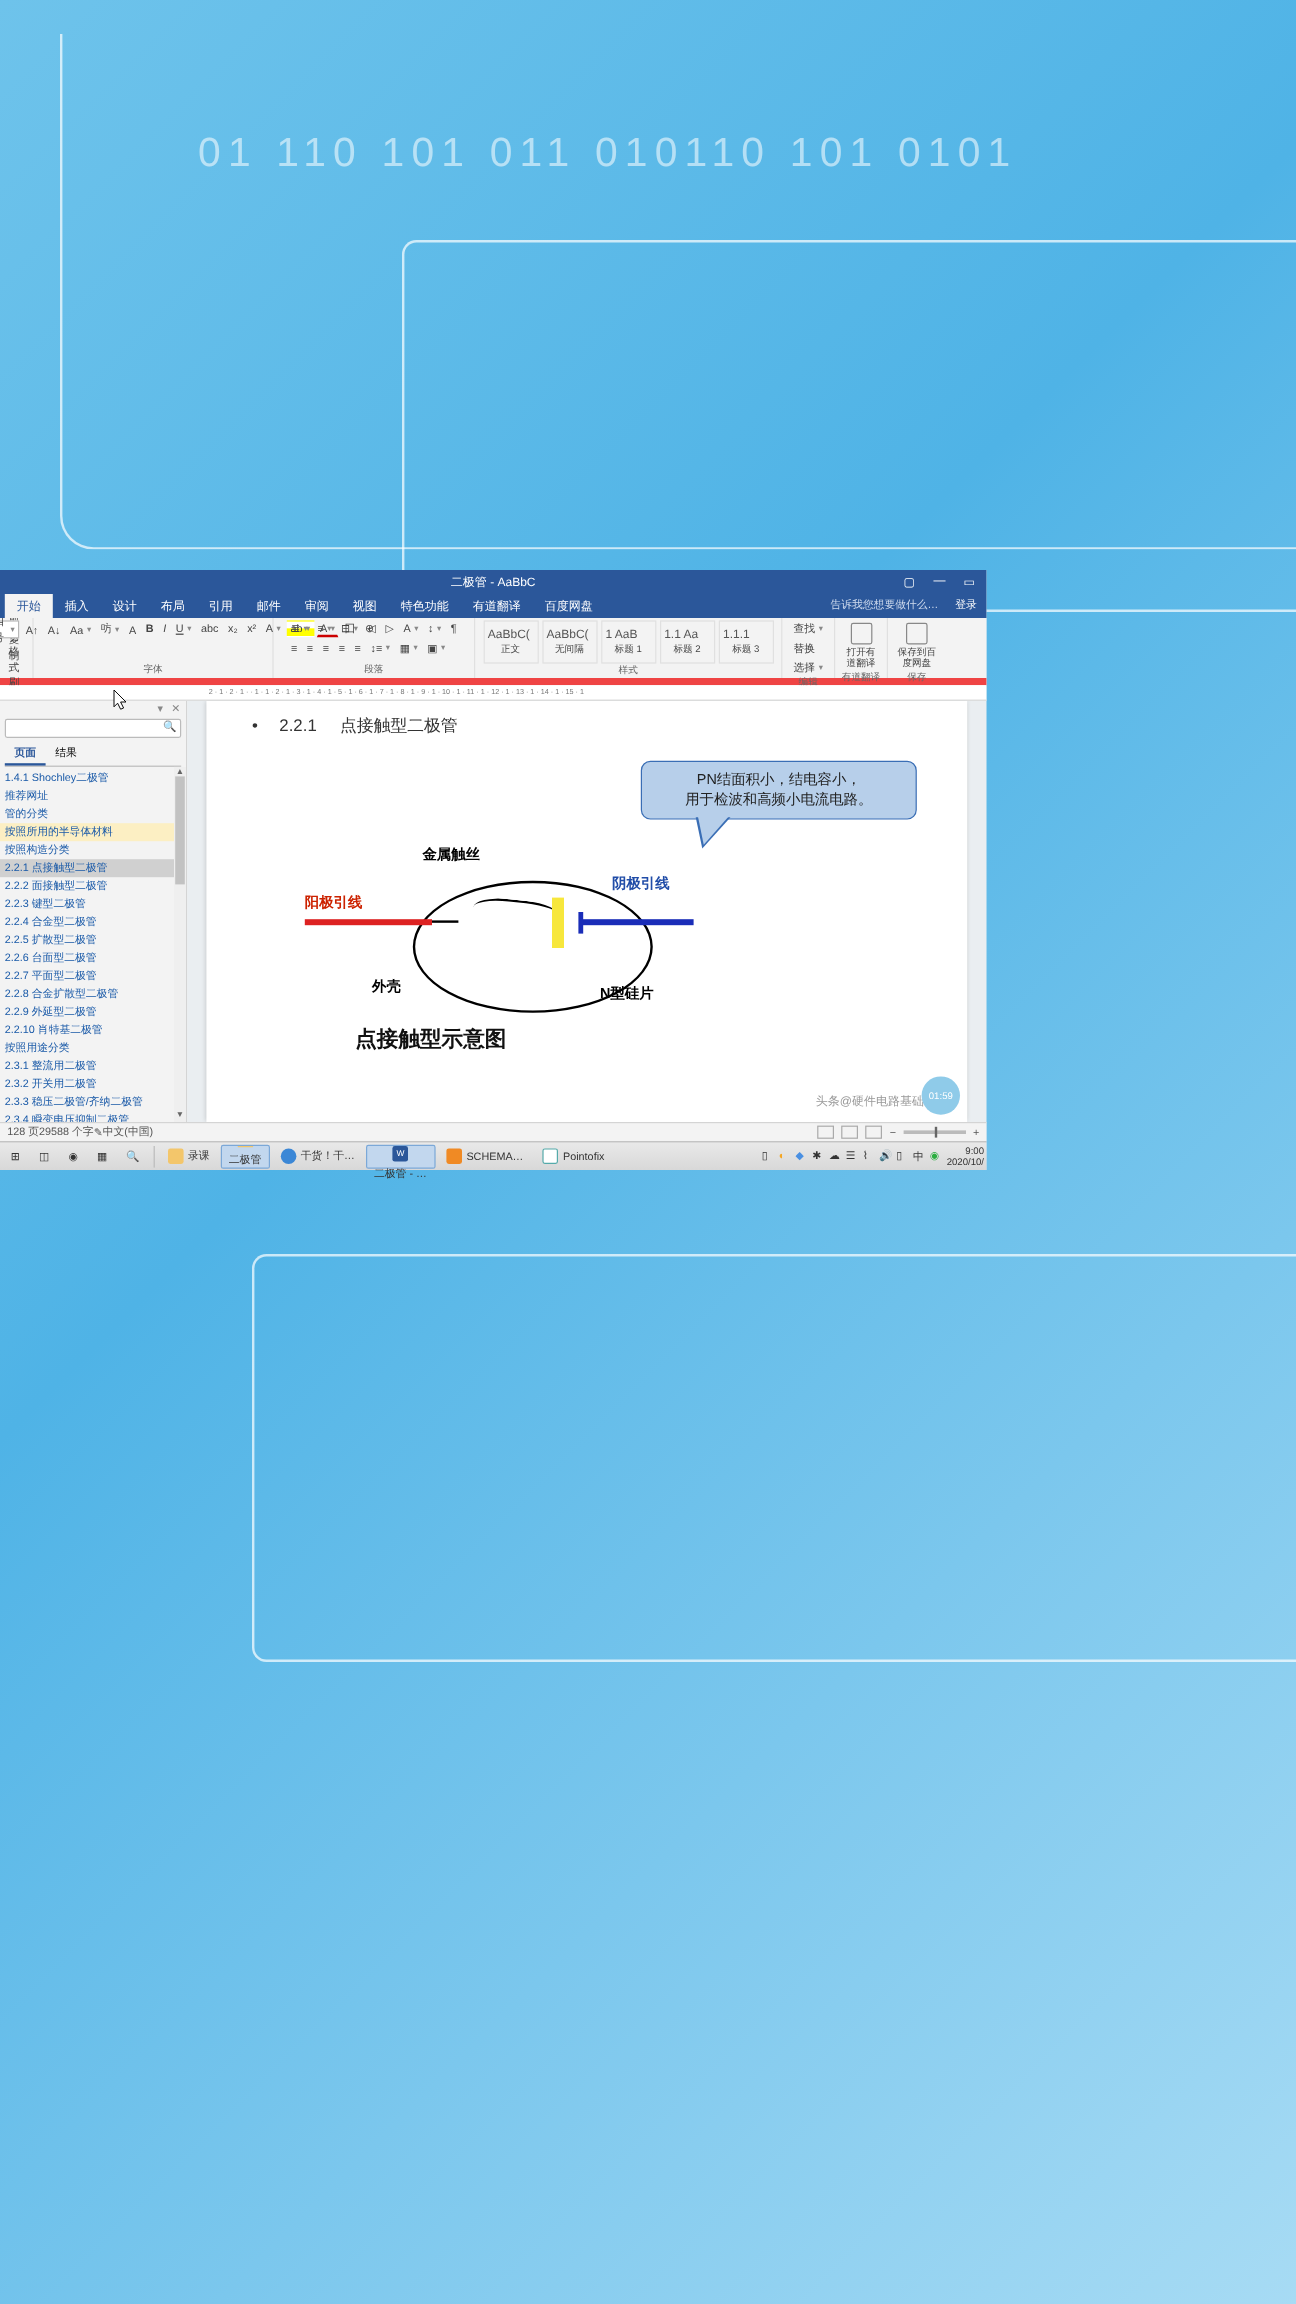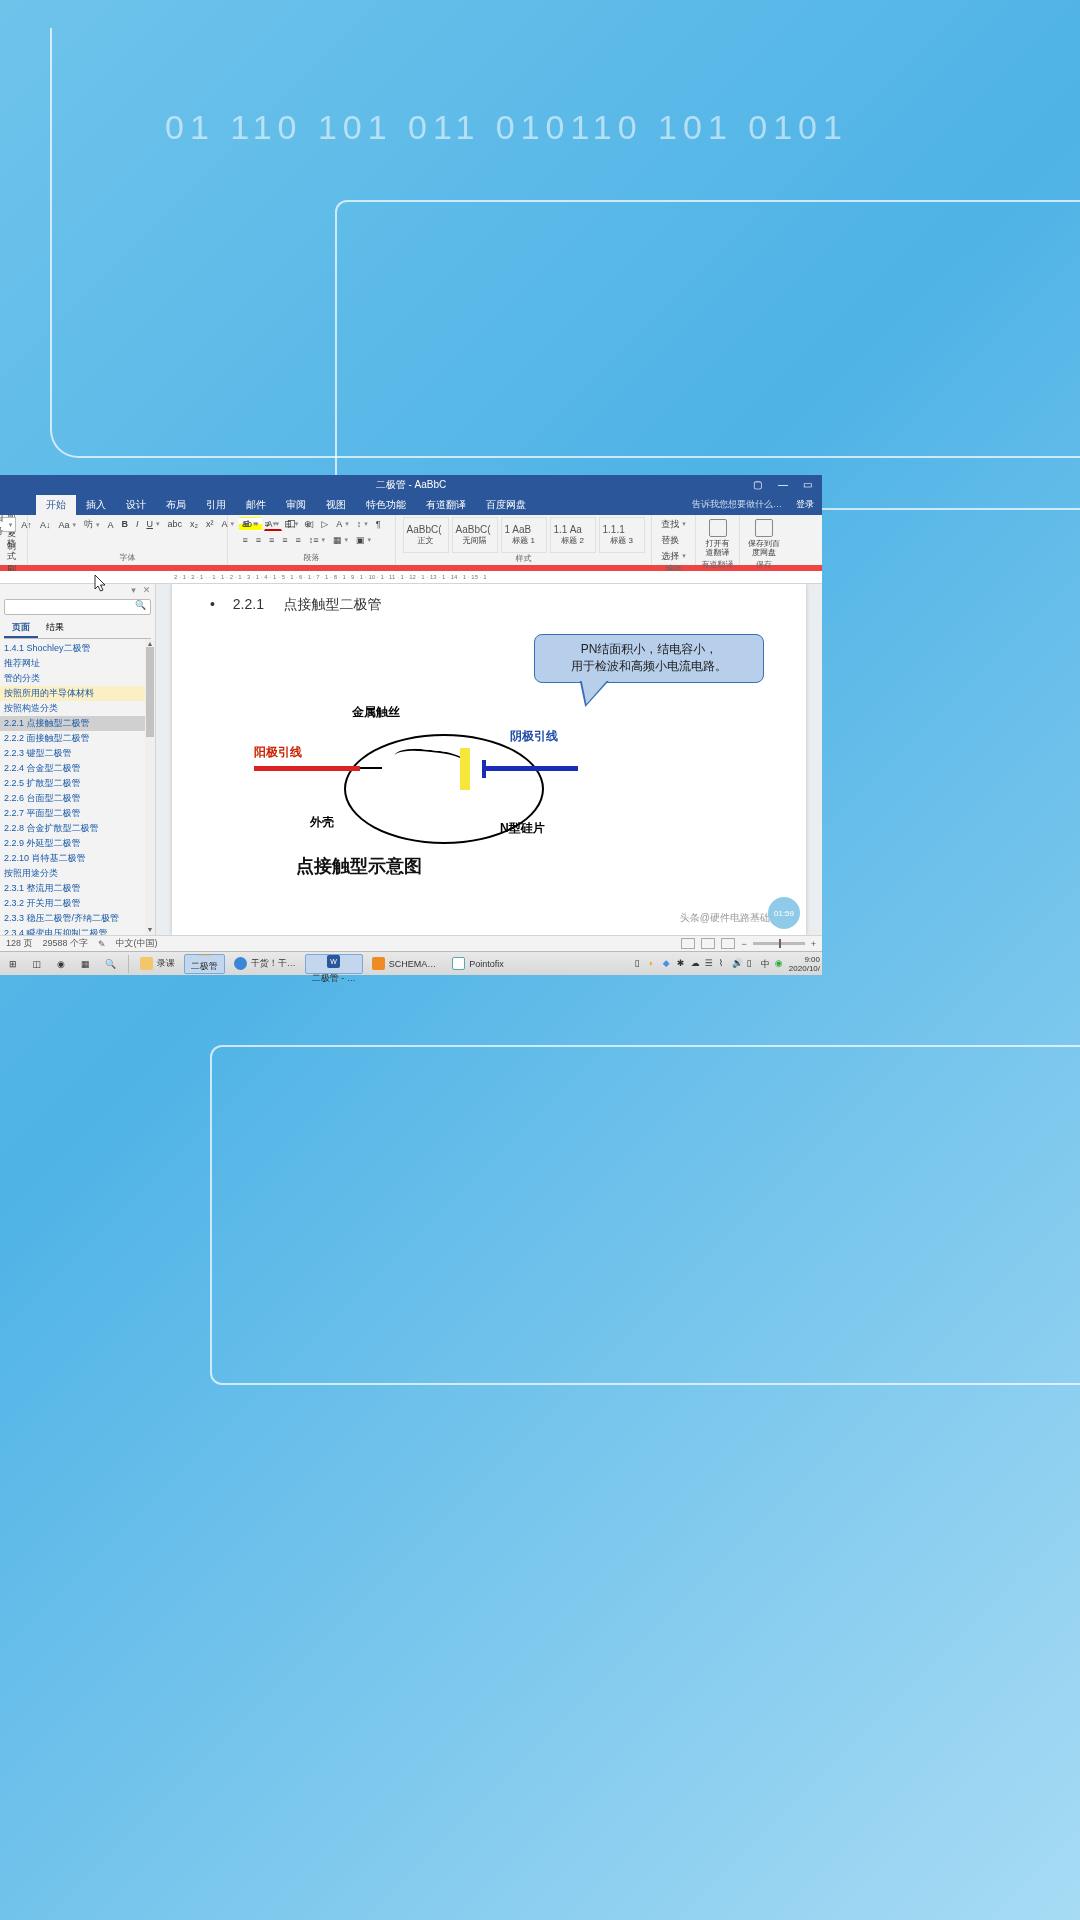--- a/index.html
+++ b/index.html
@@ -20,21 +20,21 @@
   background: #f3f3f3; display: flex; flex-direction: column;
   font-size: 11px;
 }
 .title-bar { background: #2b579a; height: 20px; color: #fff; display: flex; align-items: center; padding: 0 6px; font-size: 10px; position: relative; }
 .title-bar .title-center { position: absolute; left: 50%; transform: translateX(-50%); }
 .title-bar .title-right { position: absolute; right: 6px; display: flex; gap: 12px; }
 .win-icon { width: 13px; height: 13px; display: inline-block; }
 
 .ribbon-tabs { background: #2b579a; height: 20px; display: flex; align-items: flex-end; color: #fff; font-size: 10px; padding-left: 4px; position: relative; }
 .ribbon-tabs .tab { padding: 3px 10px; cursor: pointer; }
-.ribbon-tabs .tab.active { background: #f3f3f3; color: #2b579a; margin-left: 32px; }
+.ribbon-tabs .tab.active { background: #f3f3f3; color: #2b579a; }
 .ribbon-tabs .tell-me { position: absolute; right: 8px; display: flex; gap: 14px; color: #cfdbee; font-size: 9px; top: 3px; }
 .ribbon-tabs .tell-me span.login { color: #fff; }
 
 .ribbon { background: #f3f3f3; border-bottom: 6px solid #ef4444; height: 56px; display: flex; font-size: 9px; color: #444; }
 .ribbon-group { border-right: 1px solid #e0e0e0; padding: 2px 4px; display: flex; flex-direction: column; justify-content: space-between; align-items: center; }
 .group-label { font-size: 8px; color: #666; }
 .group-body { display: flex; gap: 3px; align-items: center; flex: 1; }
 .group-body .col { display: flex; flex-direction: column; gap: 2px; font-size: 9px; }
 .rb-btn { border: 1px solid transparent; padding: 0 2px; display: inline-flex; align-items: center; gap: 2px; height: 14px; font-size: 9px; cursor: pointer; }
 .dd::after { content: '▾'; font-size: 7px; color: #888; margin-left: 1px; }
@@ -88,21 +88,21 @@
 .diagram .cap { position: absolute; left: 82px; top: 150px; font-size: 18px; font-weight: 700; color: #111; }
 .diagram .anode-lead { position: absolute; left: 40px; top: 62px; width: 106px; height: 5px; background: #d22; }
 .diagram .anode-lead::after { content:''; position:absolute; right:-22px; top:1px; width:22px; height:2px; background:#000; }
 .diagram .cath-lead { position: absolute; left: 270px; top: 62px; width: 94px; height: 5px; background: #1a2db8; }
 .diagram .cath-lead::before { content:''; position:absolute; left:-2px; top:-6px; width:4px; height:18px; background:#1a2db8; }
 .diagram .touch-wire { position: absolute; left: 180px; top: 46px; width: 72px; height: 24px; border-top: 2px solid #000; border-radius: 40% 40% 0 0; transform: rotate(6deg); }
 .diagram .n-chip { position: absolute; left: 246px; top: 44px; width: 10px; height: 42px; background: #f7e73c; }
 .watermark { position: absolute; right: 36px; bottom: 10px; font-size: 10px; color: #999; }
 .video-badge { position: absolute; right: 6px; bottom: 6px; width: 32px; height: 32px; border-radius: 50%; background: #8fcbe9; color: #fff; font-size: 8px; display: flex; align-items: center; justify-content: center; }
 
-.status-bar { height: 16px; background: #f3f3f3; border-top: 1px solid #d4d4d4; display: flex; align-items: center; font-size: 9px; color: #555; padding: 0 6px; gap: 10px; }
+.status-bar { height: 16px; background: #f3f3f3; border-top: 1px solid #d4d4d4; display: flex; align-items: center; font-size: 9px; color: #555; padding: 0 6px; gap: 0; }
 .status-bar .status-right { margin-left: auto; display: flex; gap: 6px; align-items: center; }
 .view-btn { width: 14px; height: 11px; border: 1px solid #aaa; display: inline-block; }
 .zoom-slider { width: 52px; height: 3px; background: #bbb; position: relative; }
 .zoom-slider::before { content:''; position:absolute; left:50%; top:-3px; width:2px; height:9px; background:#666; }
 
 .taskbar { height: 24px; background: linear-gradient(#e9e9e9,#d8d8d8); border-top: 1px solid #b9b9b9; display: flex; align-items: center; font-size: 9px; color: #333; padding: 0 2px; gap: 2px; }
 .tb-item { height: 20px; padding: 0 6px; display: flex; align-items: center; gap: 4px; border: 1px solid transparent; cursor: pointer; border-radius: 2px; }
 .tb-item.active { background: #c2d7ee; border-color: #7ba8d8; flex-direction: column; }
 .tb-ico { width: 13px; height: 13px; display: inline-block; border-radius: 2px; }
 .tb-ico.folder { background: #f3c66b; }

